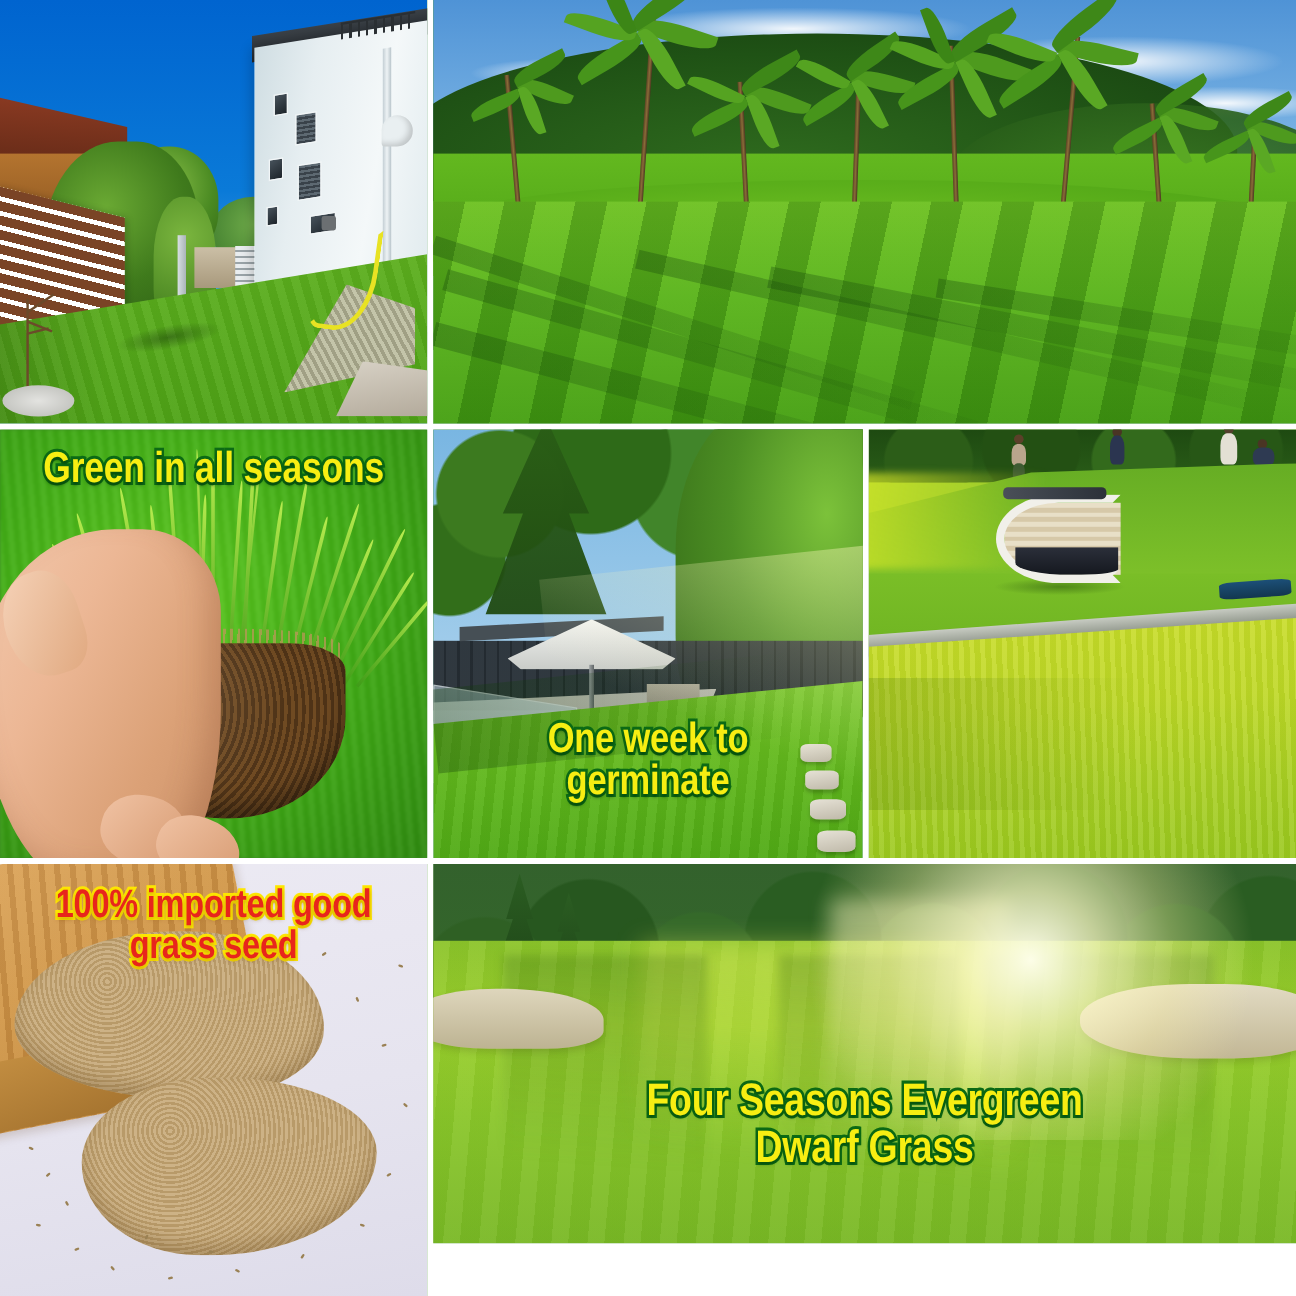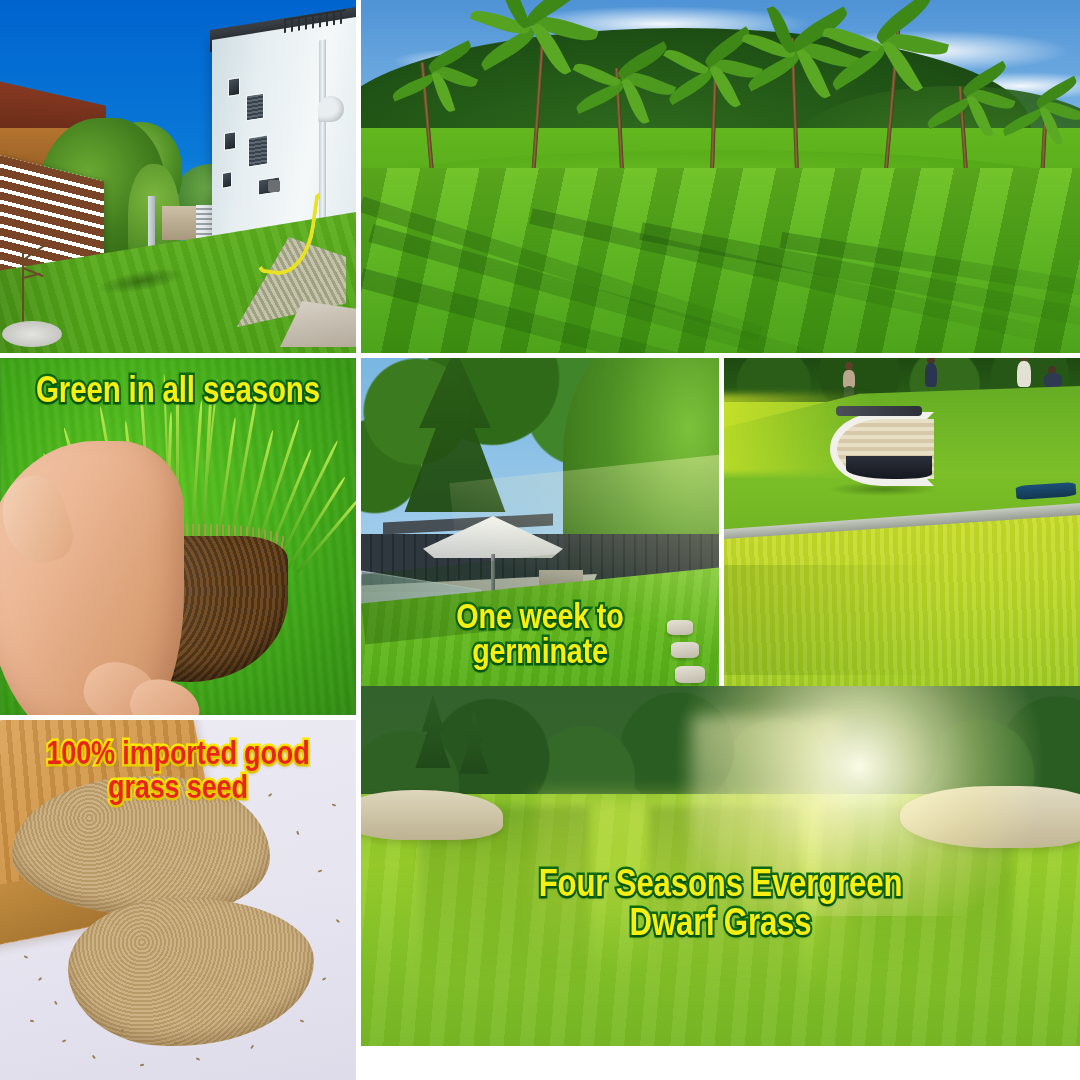--- a/index.html
+++ b/index.html
@@ -510,21 +510,21 @@
     border-radius:44% 52% 56% 40% / 48% 42% 58% 52%;
   }
   #p6 .seed {
     position:absolute; width:4px; height:1.6px;
     background:#9a8154; border-radius:40%;
   }
 
   
   
   
-  #p7 { left:361px; top:686px; width:719px; height:360px;text-decoration:underline; }
+  #p7 { left:361px; top:720px; width:719px; height:316px;text-decoration:underline; }
   #p7 .sky {
     background:linear-gradient(180deg,#f2f5ef 0%,#e9f0e2 40%,#dfeacf 100%);
   }
   #p7 .treeline {
     position:absolute; left:0; top:0; width:100%; height:138px;
     background:
       radial-gradient(circle at 6% 72%, #2f6024 0 54px, transparent 56px),
       radial-gradient(circle at 18% 52%, #27571f 0 58px, transparent 60px),
       radial-gradient(circle at 31% 66%, #35692a 0 50px, transparent 52px),
       radial-gradient(circle at 44% 46%, #2a5d22 0 56px, transparent 58px),

